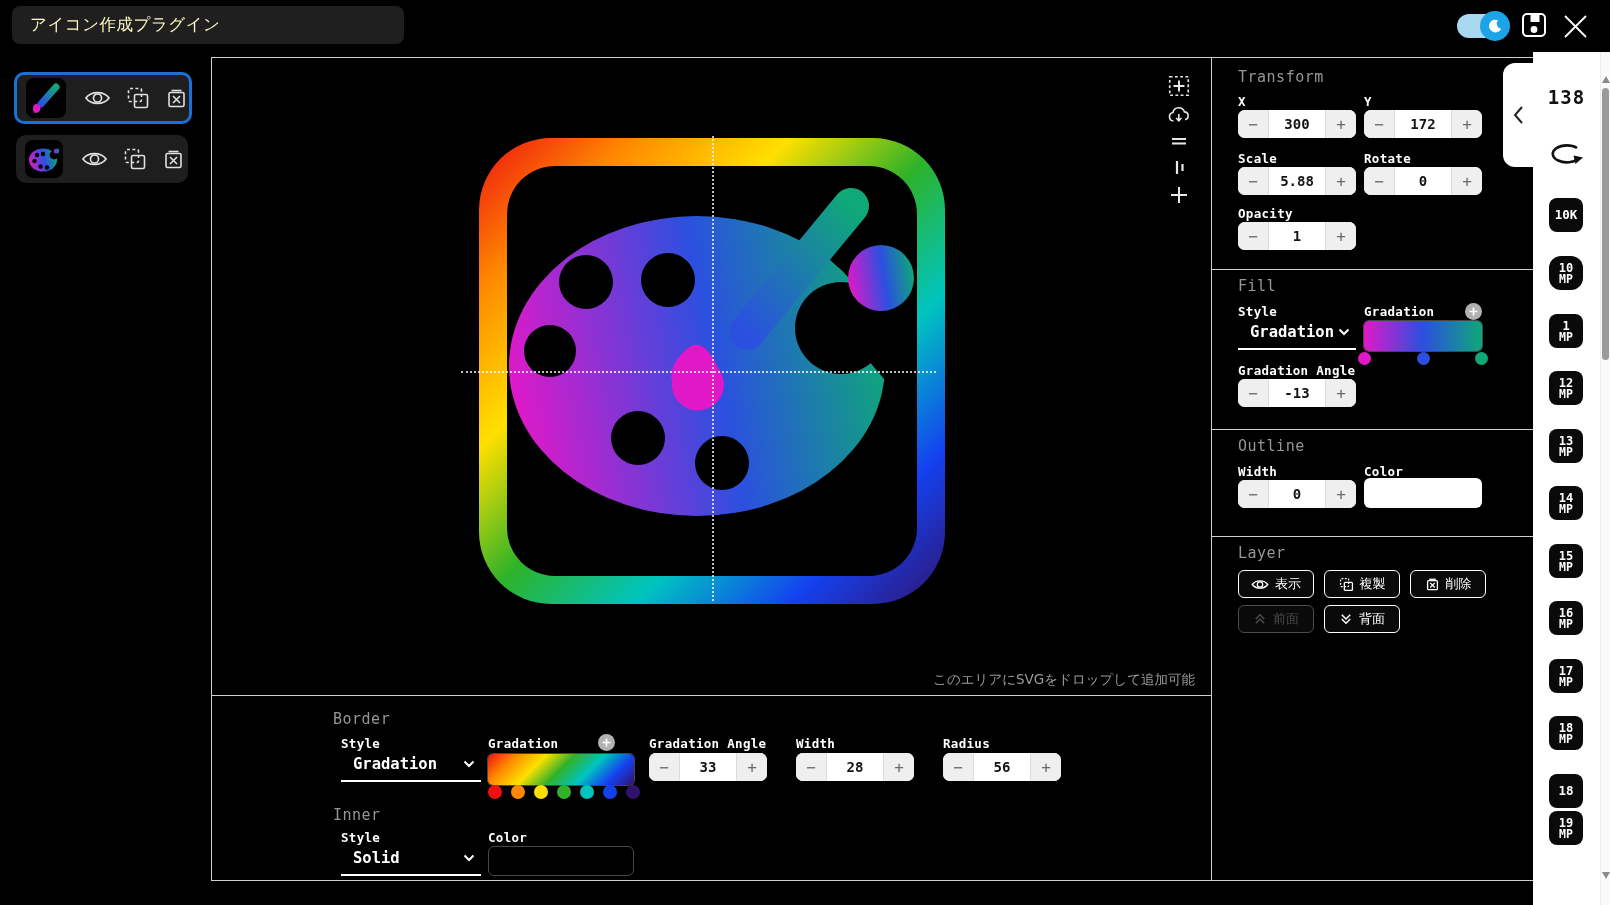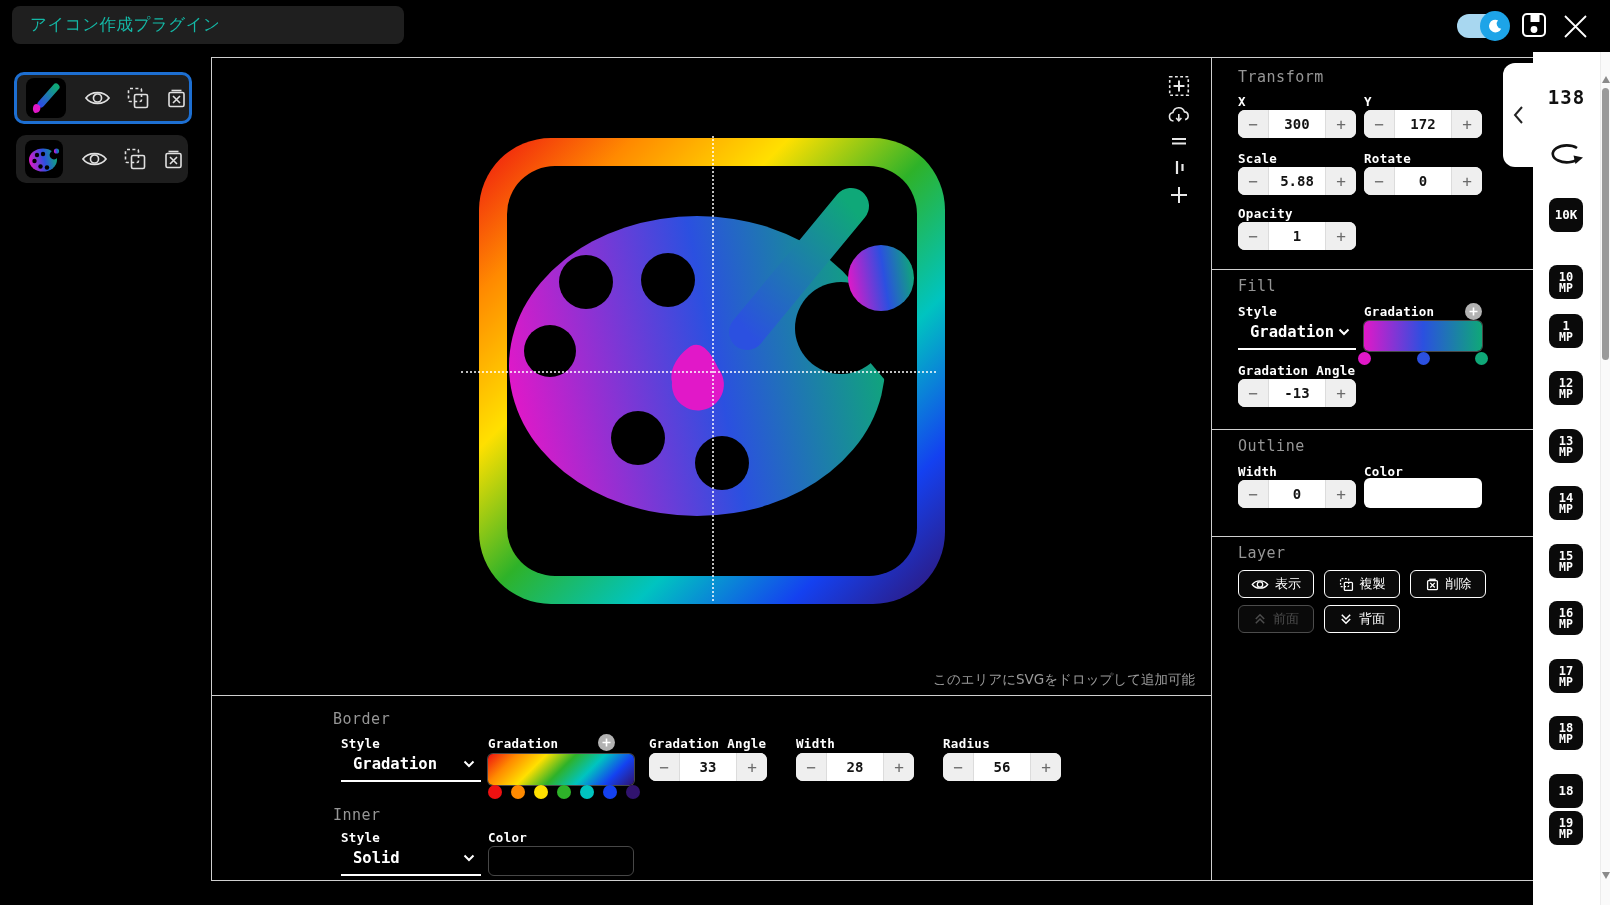--- a/index.html
+++ b/index.html
@@ -8,21 +8,21 @@
     position:relative; width:1610px; height:905px; overflow:hidden;
     font-family:"DejaVu Sans","Liberation Sans",sans-serif; color:#fff;
   }
   .mono { font-family:"DejaVu Sans Mono","Liberation Mono",monospace; }
 
   
   .header { position:absolute; left:0; top:0; width:1610px; height:50px; background:#000; }
   .title-box {
     position:absolute; left:12px; top:6px; width:392px; height:38px;
     background:#1f1f1f; border-radius:8px; display:flex; align-items:center;
-    padding-left:18px; font-size:16.5px; color:#14b8a6; letter-spacing:.5px;
+    padding-left:18px; font-size:16.5px; color:#fef9c3; letter-spacing:.5px;
   }
   .toggle { position:absolute; left:1457px; top:14px; width:52px; height:24px;
     background:#a8d7f0; border-radius:12px; cursor:pointer; }
   .toggle-knob { position:absolute; left:23px; top:-3px; width:30px; height:30px;
     border-radius:50%; background:#1da4e8; display:flex; align-items:center; justify-content:center; }
   .icon-btn { position:absolute; display:flex; align-items:center; justify-content:center; cursor:pointer; }
 
   
   .layer-item { position:absolute; background:#1e1e1e; border-radius:10px;
     display:flex; align-items:center; cursor:pointer; }
@@ -455,33 +455,33 @@
   <div class="strip-iconwrap" style="top:90px;">
     <svg width="38" height="26" viewBox="0 0 38 26">
       <path d="M29,6 A 14,8.5 0 1 0 30.5,16.5" fill="none" stroke="#111" stroke-width="2.6"></path>
       <polygon points="25.5,13.5 35,15.5 27.5,22" fill="#111"></polygon>
     </svg>
   </div>
 
   <div class="strip-badge one" style="top:146px;">
       <span class="l1">10K</span>
     </div>
-  <div class="strip-badge" style="top:213px;">
+  <div class="strip-badge" style="top:204px;border-radius:12px;">
       <span class="l1">10</span>
       <span class="l2">MP</span>
     </div>
   <div class="strip-badge" style="top:262px;">
       <span class="l1">1</span>
       <span class="l2">MP</span>
     </div>
   <div class="strip-badge" style="top:319px;">
       <span class="l1">12</span>
       <span class="l2">MP</span>
     </div>
-  <div class="strip-badge" style="top:377px;border-radius:11px;">
+  <div class="strip-badge" style="top:377px;">
       <span class="l1">13</span>
       <span class="l2">MP</span>
     </div>
   <div class="strip-badge" style="top:434px;">
       <span class="l1">14</span>
       <span class="l2">MP</span>
     </div>
   <div class="strip-badge" style="top:492px;">
       <span class="l1">15</span>
       <span class="l2">MP</span>

